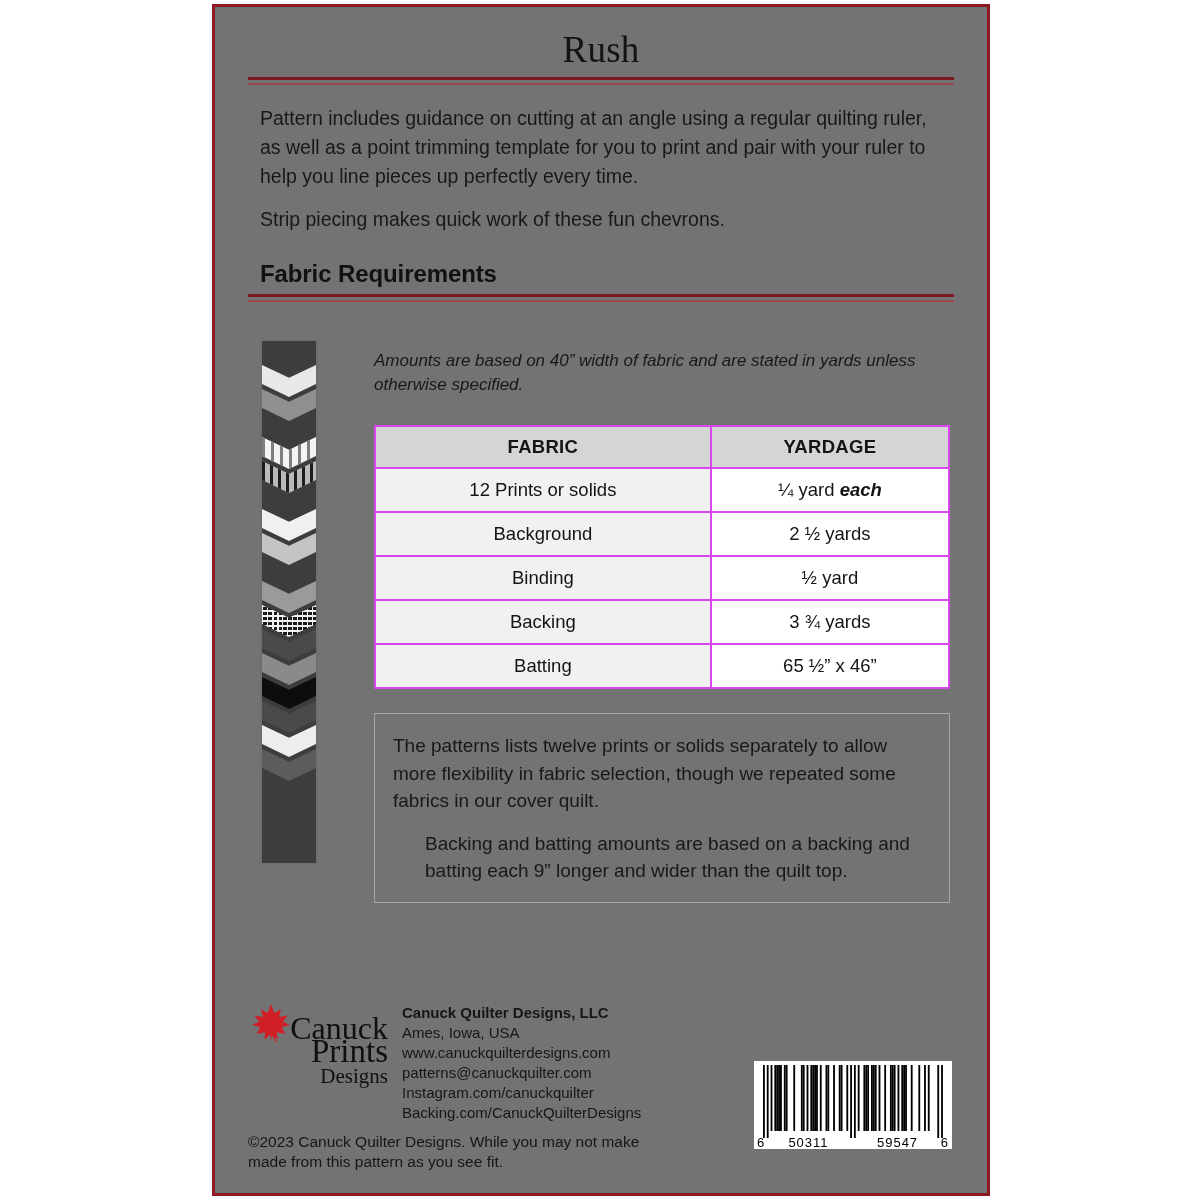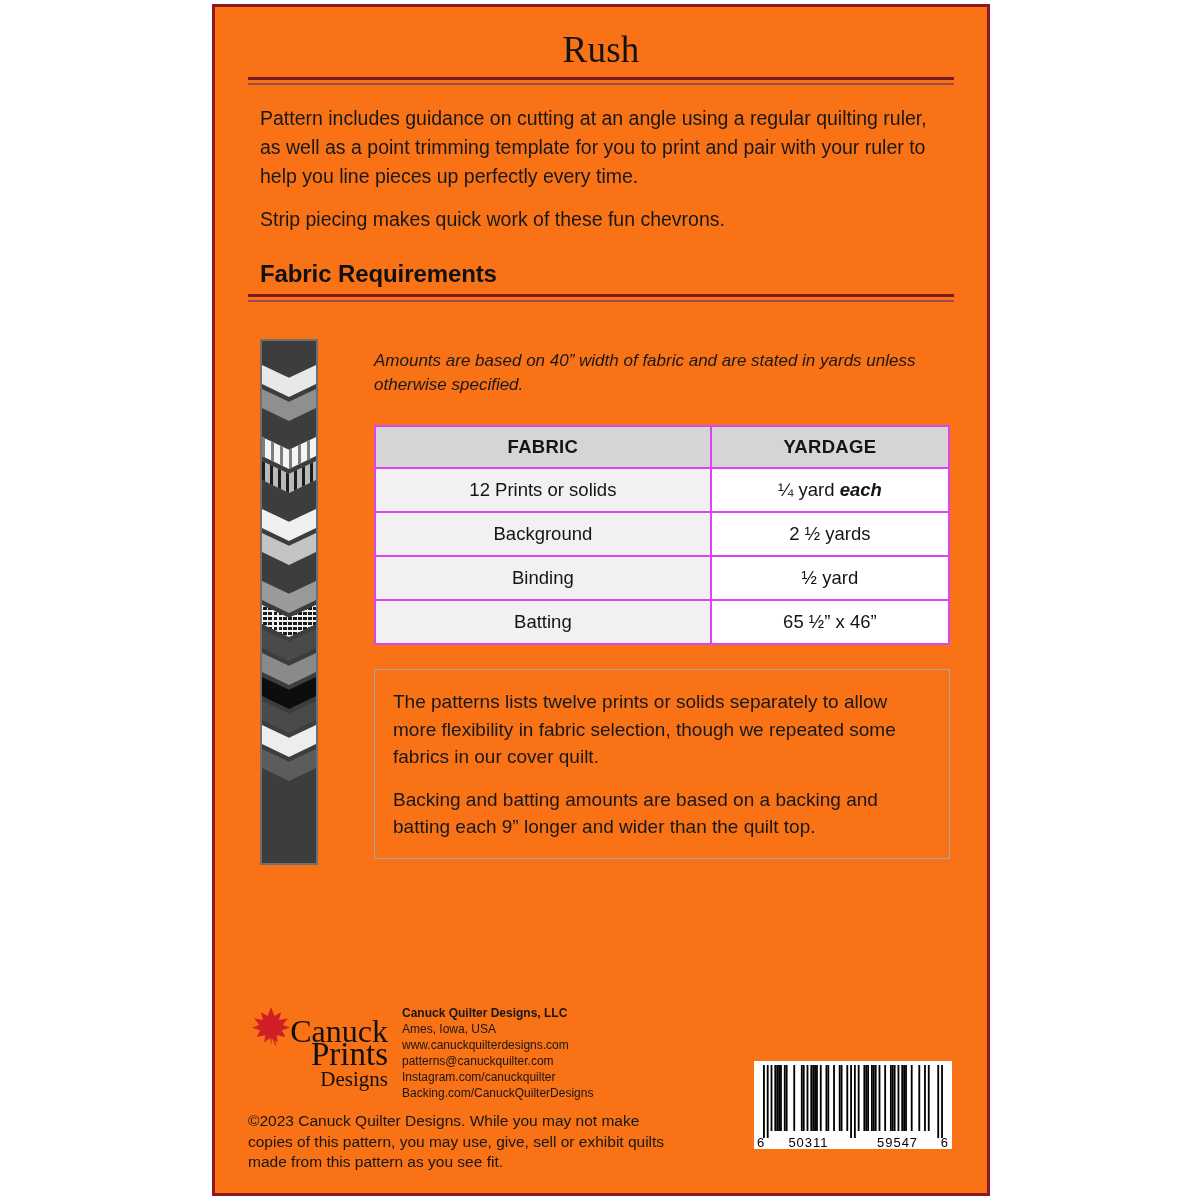--- a/index.html
+++ b/index.html
@@ -16,21 +16,21 @@
   }
 
   
   #page {
     position: absolute;
     left: 212px;
     top: 4px;
     width: 778px;
     height: 1192px;
     border: 3px solid #8c1a22;
-    background: #f97316;
+    background: #737373;
     box-sizing: border-box;
   }
   #page-inner {
     position: absolute;
     left: 0; top: 0; right: 0; bottom: 0;
     padding: 0 33px;
     box-sizing: border-box;
   }
 
   
@@ -175,21 +175,21 @@
     border: 1px solid #a7a7a7;
     padding: 18px 18px 17px 18px;
     box-sizing: border-box;
   }
   .note-box p {
     margin: 0 0 15px 0;
     font-size: 19px;
     line-height: 1.45;
     color: #17181a;
   }
-  .note-box p:last-child { margin-bottom: 0; }
+  .note-box p:last-child { margin-bottom: 0; margin-left: 32px; }
 
   
   .footer {
     position: absolute;
     left: 33px;
     right: 33px;
     bottom: 20px;
   }
   .footer-top {
     display: flex;
@@ -218,21 +218,21 @@
   }
   .lw1 { position: absolute; right: 0; top: 12px;  font-size: 32px; line-height: 1; }
   .lw2 { position: absolute; right: 0; top: 35px; font-size: 33px; line-height: 1; }
   .lw3 { position: absolute; right: 0; top: 66px; font-size: 21px; line-height: 1; }
 
   .contact {
     margin-left: 14px;
     padding-top: 3px;
   }
   .contact div {
-    font-size: 12px;
+    font-size: 15px;
     line-height: 1.33;
     color: #161616;
     white-space: nowrap;
   }
   .contact div.company { font-weight: bold; }
 
   .copyright {
     margin-top: 9px;
     font-size: 15.5px;
     line-height: 1.33;
@@ -318,20 +318,24 @@
               </tr>
               <tr>
                 <td class="fabric-cell">Background</td>
                 <td class="yard-cell">2 ½ yards</td>
               </tr>
               <tr>
                 <td class="fabric-cell">Binding</td>
                 <td class="yard-cell">½ yard</td>
               </tr>
               <tr>
+                <td class="fabric-cell">Backing</td>
+                <td class="yard-cell">3 ¾ yards</td>
+              </tr>
+              <tr>
                 <td class="fabric-cell">Batting</td>
                 <td class="yard-cell">65 ½” x 46”</td>
               </tr>
             </tbody>
         </table>
 
         <div class="note-box">
           <p>The patterns lists twelve prints or solids separately to allow more flexibility in fabric selection, though we repeated some fabrics in our cover quilt.</p>
           <p>Backing and batting amounts are based on a backing and batting each 9” longer and wider than the quilt top.</p>
         </div>
@@ -359,21 +363,20 @@
           <div>Ames, Iowa, USA</div>
           <div>www.canuckquilterdesigns.com</div>
           <div>patterns@canuckquilter.com</div>
           <div>Instagram.com/canuckquilter</div>
           <div>Backing.com/CanuckQuilterDesigns</div>
         </div>
       </div>
 
       <div class="copyright">
         <div>©2023 Canuck Quilter Designs.  While  you may not make</div>
-        <div>copies of this pattern, you may use, give, sell or exhibit  quilts</div>
         <div>made from this pattern as  you see fit.</div>
       </div>
 
       <div class="barcode-wrap">
         <svg class="barcode" id="barcodeSvg" viewBox="0 0 198 88">
             <rect x="0" y="0" width="198" height="88" fill="#ffffff"></rect>
             <rect x="9.00" y="4" width="1.82" height="73.00" fill="#000000"></rect>
             <rect x="12.79" y="4" width="1.82" height="73.00" fill="#000000"></rect>
             <rect x="16.58" y="4" width="1.82" height="66.00" fill="#000000"></rect>
             <rect x="20.37" y="4" width="1.82" height="66.00" fill="#000000"></rect>

